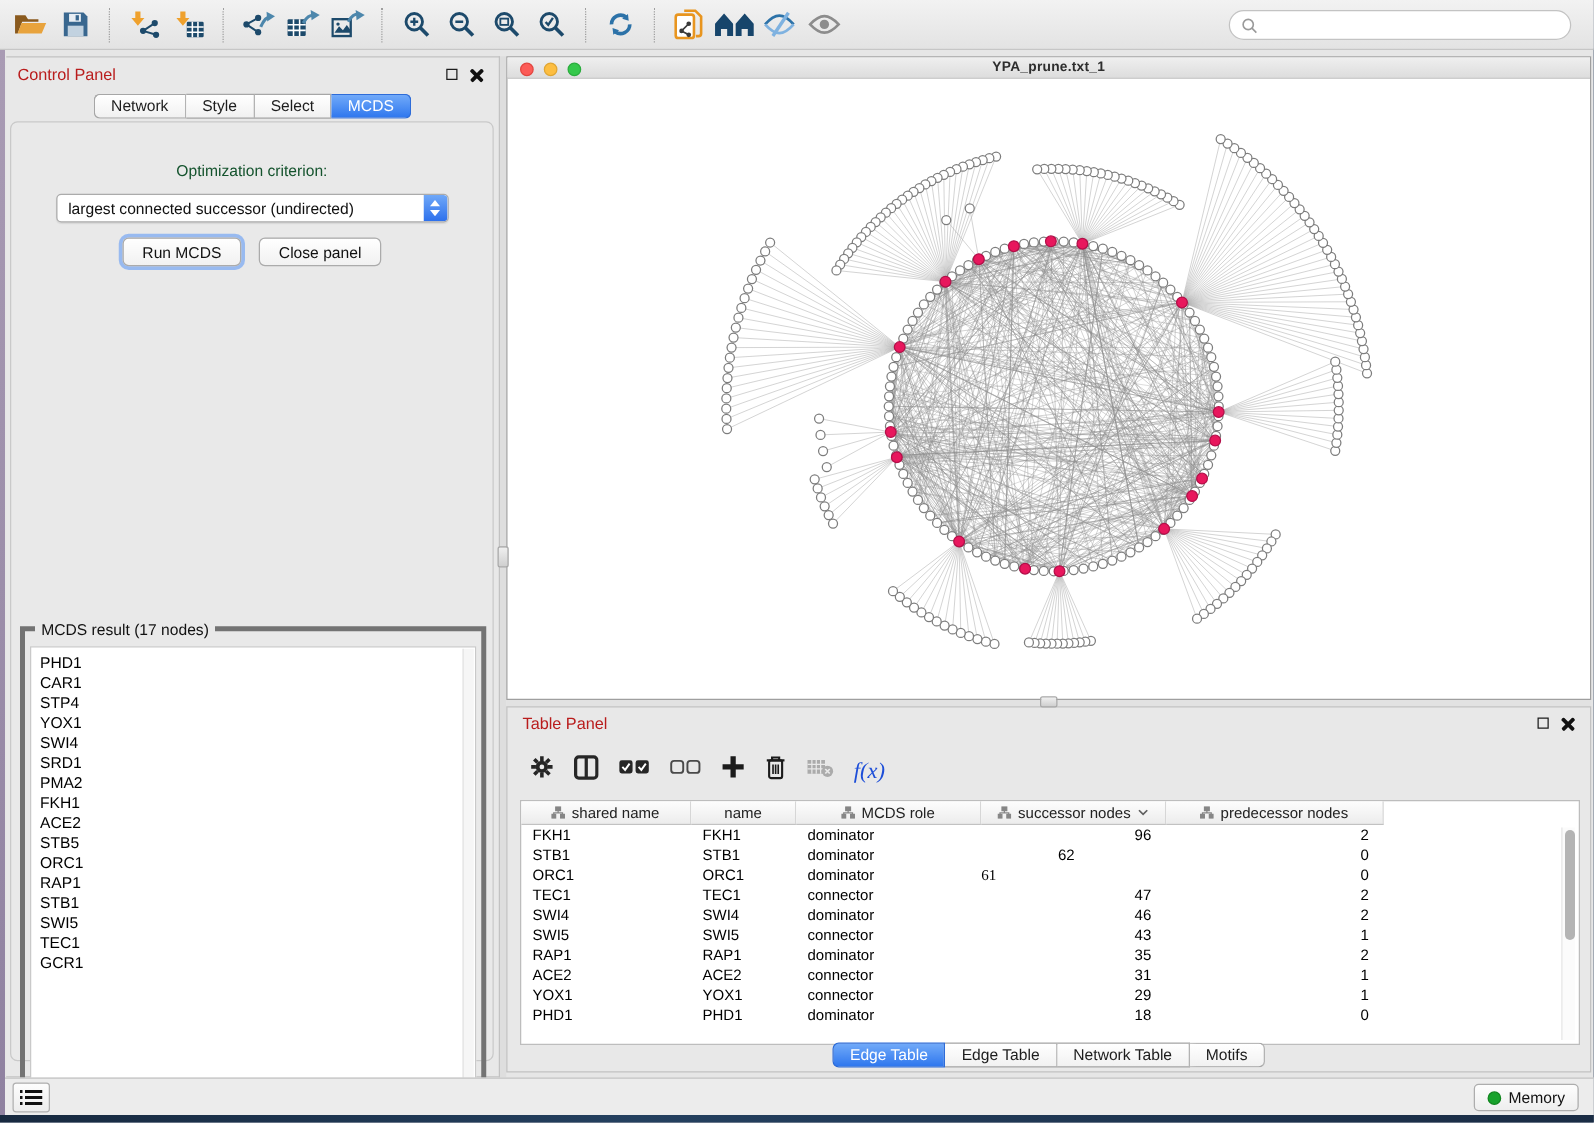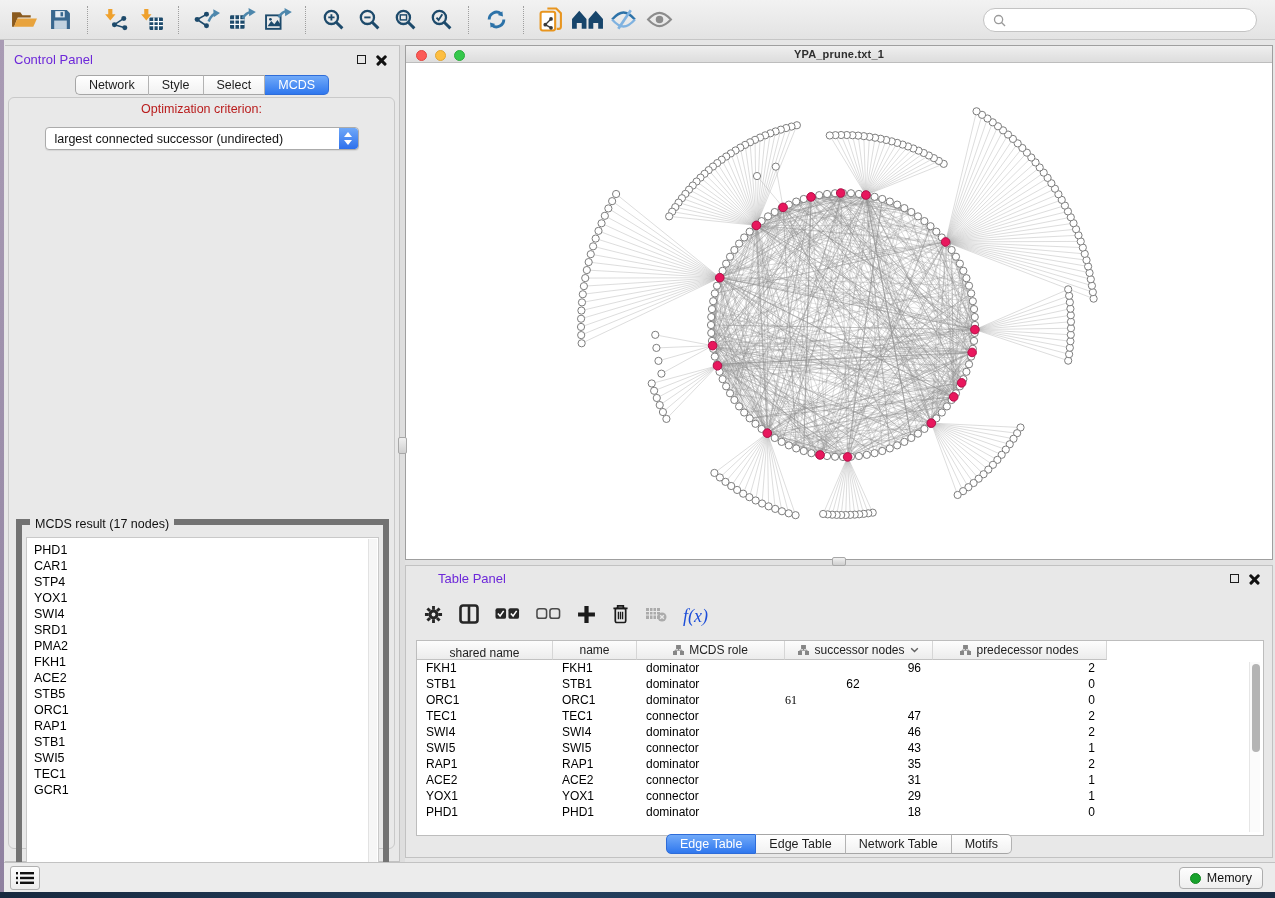--- a/index.html
+++ b/index.html
@@ -10,50 +10,50 @@
   .wall-bottom{position:absolute;left:0;top:892px;width:1275px;height:6px;background:linear-gradient(90deg,#17293f,#24405f 40%,#1a2c44);z-index:9}
 
   
   .toolbar{position:absolute;left:0;top:0;width:1275px;height:40px;background:linear-gradient(#f2f2f2,#e3e3e3);border-bottom:1px solid #c6c6c6;display:flex;align-items:center;padding-left:6px}
   .tbtn{width:36px;height:32px;display:flex;align-items:center;justify-content:center;flex:0 0 auto;border-radius:4px;cursor:default}
   .tsep{width:0;height:28px;border-left:1px dotted #9f9f9f;margin:0 9px;flex:0 0 auto}
   .searchbox{position:absolute;right:18px;top:8px;width:274px;height:24px;background:#fff;border:1px solid #c3c3c3;border-radius:13px;display:flex;align-items:center;padding-left:9px;gap:5px}
   .searchbox input{border:none;outline:none;flex:1;font-size:12px;background:transparent;font-family:"Liberation Sans",sans-serif}
 
   
-  .panel-title{font-size:13px;color:#6d28d9}
+  .panel-title{font-size:13px;color:#b91c1c}
   .float-ico{width:9px;height:9px;border:1.5px solid #1c1c1c;background:transparent}
   .close-ico{position:relative;width:11px;height:11px}
   .close-ico:before,.close-ico:after{content:"";position:absolute;left:-1px;top:4.5px;width:13px;height:2.6px;background:#111;border-radius:1px}
   .close-ico:before{transform:rotate(45deg)}
   .close-ico:after{transform:rotate(-45deg)}
 
   
   .seg{display:inline-flex;height:20px}
   .sbtn{background:linear-gradient(#ffffff,#f1f1f1);border-top:1px solid #a6a6a6;border-bottom:1px solid #a6a6a6;border-right:1px solid #b3b3b3;padding:0 13px;font-size:12.5px;line-height:18px;color:#1d1d1d;cursor:default;white-space:nowrap}
   .sbtn:first-child{border-left:1px solid #a6a6a6;border-radius:5px 0 0 5px}
   .sbtn:last-child{border-radius:0 5px 5px 0}
   .sbtn.active{background:linear-gradient(#71aaf9,#2f77ee);color:#fff;border-color:#2e6cd8}
 
   
   .control-panel{position:absolute;left:5px;top:45px;width:395px;height:817px;background:#e8e8e8;border:1px solid #c2c2c2;border-left:none}
   .cp-head{position:relative;height:26px}
   .cp-head .panel-title{position:absolute;left:9px;top:6px}
   .cp-tabs-row{position:absolute;left:0;top:29px;width:100%;text-align:center}
   .cp-content{position:absolute;left:3px;top:51px;width:387px;height:752px;background:#e9e9e9;border:1px solid #c9c9c9;border-radius:6px}
-  .opt-label{margin-top:4px;text-align:center;font-size:12.5px;color:#b91c1c}
+  .opt-label{margin-top:32px;text-align:center;font-size:12.5px;color:#14532d}
   .combo{margin:11px auto 0;width:314px;height:23px;background:#fff;border:1px solid #ababab;border-radius:4px;display:flex;align-items:center;overflow:hidden;box-shadow:0 1px 1px rgba(0,0,0,.08)}
   .combo-val{flex:1;font-size:12.5px;padding-left:9px;color:#111;white-space:nowrap}
   .stepper{width:19px;align-self:stretch;background:linear-gradient(#6fa8f8,#2d70ec);display:flex;flex-direction:column;align-items:center;justify-content:center;gap:3px;border-radius:0 3px 3px 0}
   .tri-up{width:0;height:0;border-left:4px solid transparent;border-right:4px solid transparent;border-bottom:5px solid #fff}
   .tri-dn{width:0;height:0;border-left:4px solid transparent;border-right:4px solid transparent;border-top:5px solid #fff}
   .btn-row{margin-top:12px;display:flex;justify-content:center;gap:14px}
   .mac-btn{height:23px;padding:0 15px;background:linear-gradient(#ffffff,#f1f1f1);border:1px solid #ababab;border-radius:5px;font-size:12.5px;color:#111;font-family:"Liberation Sans",sans-serif}
   .mac-btn.focus{box-shadow:0 0 0 3px rgba(99,155,245,.6)}
-  .groupbox{position:absolute;left:7px;top:421px;width:373px;height:372px;border:6px solid #737373}
+  .groupbox{position:absolute;left:7px;top:403px;width:373px;height:372px;border:4px solid #737373}
   .groupbox-legend{position:absolute;top:-8px;left:8px;background:#e9e9e9;padding:0 5px;font-size:12.5px;color:#111}
   .mcds-list{position:absolute;left:4px;right:4px;top:12px;bottom:4px;background:#fff;border:1px solid #c9c9c9;font-size:12.5px;line-height:16px;padding:4px 0 0 7px;overflow:hidden}
   .mcds-sb{position:absolute;top:1px;right:1px;bottom:1px;width:9px;background:#f6f6f6;border-left:1px solid #e2e2e2}
 
   
   .vsplit{position:absolute;left:400px;top:45px;width:5px;height:817px;background:#dedede}
   .vhandle{position:absolute;left:398px;top:437px;width:9px;height:17px;background:linear-gradient(#f0f0f0,#cfcfcf);border:1px solid #a8a8a8;border-radius:2px;z-index:4}
   .hsplit{position:absolute;left:405px;top:560px;width:868px;height:5px;background:#e2e2e2}
   .hhandle{position:absolute;left:832px;top:557px;width:14px;height:9px;background:linear-gradient(#f0f0f0,#cfcfcf);border:1px solid #a8a8a8;border-radius:2px;z-index:4}
 
@@ -63,21 +63,21 @@
   .net-title{font-size:11px;font-weight:bold;color:#2e2e2e;letter-spacing:.2px}
   .lights{position:absolute;left:10px;top:3.5px;display:flex;gap:8px}
   .light{width:11px;height:11px;border-radius:50%}
   .light.r{background:#fc5b57;border:1px solid #e2453f}
   .light.y{background:#fdbe41;border:1px solid #e0a633}
   .light.g{background:#35c84b;border:1px solid #2aad3d}
   .net-canvas{position:absolute;left:0;top:17px;width:866px;height:497px}
 
   
   .table-panel{position:absolute;left:405px;top:565px;width:868px;height:293px;background:#e8e8e8;border:1px solid #c2c2c2}
-  .tp-title{position:absolute;left:32px;top:5px}
+  .tp-title{position:absolute;left:12px;top:5px}
   .win-icons{position:absolute;right:12px;top:7px;display:flex;gap:10px;align-items:center}
   .tp-toolbar{position:absolute;left:18px;top:31px;height:38px;display:flex;align-items:center;gap:16px}
   .fx{font-family:"Liberation Serif",serif;font-style:italic;font-size:18px;color:#1d4ed8}
   .tbl{position:absolute;left:10px;top:74px;width:848px;height:196px;background:#fff;border:1px solid #bdbdbd;overflow:hidden}
   .tbl-header{display:flex;height:19px}
   .th{display:flex;align-items:center;justify-content:center;gap:5px;background:linear-gradient(#fdfdfd,#ececec);border-right:1px solid #d6d6d6;border-bottom:1px solid #c2c2c2;font-size:12px;color:#222;white-space:nowrap;overflow:hidden}
   .trow{display:flex;height:16px;font-size:12px;color:#000}
   .td{white-space:nowrap;overflow:hidden;line-height:16px}
   .tbl-sb{position:absolute;top:21px;right:3px;bottom:3px;width:11px;background:#fbfbfb;border-left:1px solid #e6e6e6}
   .tbl-thumb{position:absolute;left:1.5px;top:2px;width:8px;height:88px;background:#b4b4b4;border-radius:4px}
@@ -252,20 +252,24 @@
           <span class="sbtn active">MCDS</span>
         </span></div>
     <div class="cp-content">
       <div class="opt-label">Optimization criterion:</div>
       <div class="combo">
         <span class="combo-val">largest connected successor (undirected)</span>
         <span class="stepper">
             <span class="tri-up"></span>
             <span class="tri-dn"></span>
           </span>
+      </div>
+      <div class="btn-row">
+        <button class="mac-btn focus">Run MCDS</button>
+        <button class="mac-btn">Close panel</button>
       </div>
       <div class="groupbox">
         <span class="groupbox-legend">MCDS result (17 nodes)</span>
         <div class="mcds-list" id="mcds-list">
           <div class="mcds-sb"></div>
         <div>PHD1</div>
             <div>CAR1</div>
             <div>STP4</div>
             <div>YOX1</div>
             <div>SWI4</div>
@@ -1444,21 +1448,21 @@
             <g stroke="#e9e9e9" stroke-width="1">
               <path d="M1 5.5h14M1 9h14M4.5 2v11M8 2v11M11.5 2v11"></path>
             </g>
             <circle cx="17" cy="11" r="4.5" fill="#ababab"></circle>
             <path d="M15.2 9.2l3.6 3.6m0-3.6l-3.6 3.6" stroke="#e9e9e9" stroke-width="1.4"></path>
           </svg></span>
       <span class="fx">f(x)</span>
     </div>
     <div class="tbl">
       <div class="tbl-header" id="tbl-header">
-          <div class="th" style="width: 136px; flex-direction: column;">
+          <div class="th" style="width: 136px;">
             <svg width="11" height="10" viewBox="0 0 11 10">
               <g stroke="#868686" fill="#868686">
                 <rect x="3.6" y="0.5" width="3.8" height="3"></rect>
                 <rect x="0.5" y="6.5" width="3" height="3"></rect>
                 <rect x="7.5" y="6.5" width="3" height="3"></rect>
                 <path d="M5.5 3.5v1.7M2 6.5V5.2h7v1.3" fill="none"></path>
               </g>
             </svg>
             <span>shared name</span>
           </div>

